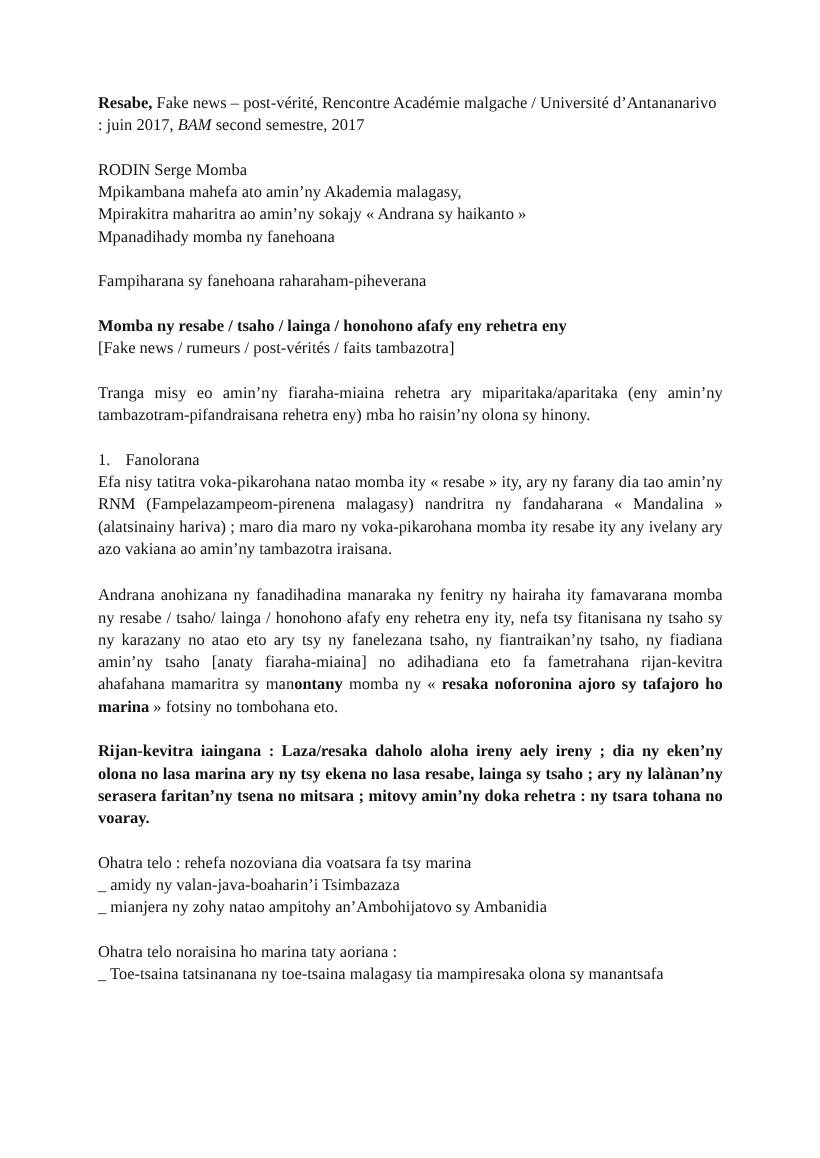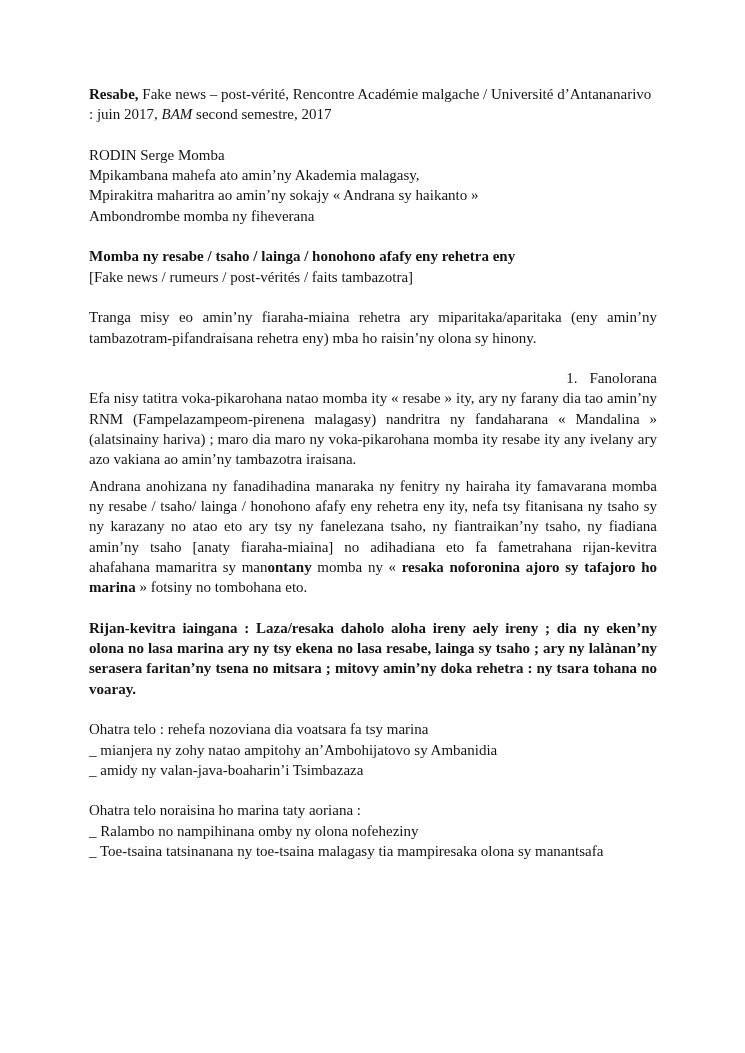--- a/index.html
+++ b/index.html
@@ -17,21 +17,21 @@
     font-family: "Liberation Serif", "DejaVu Serif", serif;
     font-size: 15px;
     line-height: 20.3px;
     padding: 84px 88px 0 89px;
     overflow: hidden;
   }
   .block { margin: 0 0 20.3px 0; }
   .justify { text-align: justify; font-family: Liberation Serif, serif; }
   b, .b { font-weight: bold; }
   i { font-style: italic; }
-  .list-item { margin: 14px 0 0 24px; text-align: right; }
+  .list-item { margin: 14px 0 0 24px; }
   .list-num { display: inline-block; min-width: 13px; }
   .list-label { padding-left: 12px; }
   .no-gap { margin: 0; }
   .page-number {
     position: absolute;
     top: 963px;
     right: 90px;
     font-size: 15px;
   }
 </style>
@@ -39,46 +39,46 @@
 <body>
 
 <div class="page">
 
   <p class="block"><b>Resabe,</b><span> Fake news – post-vérité, Rencontre Académie malgache / Université d’Antananarivo : juin 2017, </span><i>BAM</i><span> second semestre, 2017</span></p>
 
   <div class="block">
     <div>RODIN Serge Momba</div>
     <div>Mpikambana mahefa ato amin’ny Akademia malagasy,</div>
     <div>Mpirakitra maharitra ao amin’ny sokajy « Andrana sy haikanto »</div>
-    <div>Ambondrombe momba ny fiheverana</div>
+    <div>Mpanadihady momba ny fanehoana</div>
   </div>
 
+  <p class="block">Fampiharana sy fanehoana raharaham-piheverana</p>
 
   <div class="block">
     <div class="b">Momba ny resabe / tsaho / lainga / honohono afafy eny rehetra eny</div>
     <div>[Fake news / rumeurs / post-vérités / faits tambazotra]</div>
   </div>
 
   <p class="block justify">Tranga misy eo amin’ny fiaraha-miaina rehetra ary miparitaka/aparitaka (eny amin’ny tambazotram-pifandraisana rehetra eny) mba ho raisin’ny olona sy hinony.</p>
 
   <div class="list-item no-gap"><span class="list-num">1.</span><span class="list-label">Fanolorana</span></div>
 
-  <p class="block justify no-gap" style="margin-bottom:6px">Efa nisy tatitra voka-pikarohana natao momba ity « resabe » ity, ary ny farany dia tao amin’ny RNM (Fampelazampeom-pirenena malagasy) nandritra ny fandaharana  « Mandalina » (alatsinainy hariva) ; maro dia maro ny voka-pikarohana momba ity resabe ity any ivelany ary azo vakiana ao amin’ny tambazotra iraisana.</p>
+  <p class="block justify no-gap" style="margin-bottom:21px">Efa nisy tatitra voka-pikarohana natao momba ity « resabe » ity, ary ny farany dia tao amin’ny RNM (Fampelazampeom-pirenena malagasy) nandritra ny fandaharana  « Mandalina » (alatsinainy hariva) ; maro dia maro ny voka-pikarohana momba ity resabe ity any ivelany ary azo vakiana ao amin’ny tambazotra iraisana.</p>
 
   <p class="block justify"><span>Andrana anohizana ny fanadihadina manaraka ny fenitry ny hairaha ity famavarana momba ny resabe / tsaho/ lainga / honohono afafy eny rehetra eny ity, nefa tsy fitanisana ny tsaho sy ny karazany no atao eto ary tsy ny fanelezana tsaho, ny fiantraikan’ny tsaho, ny fiadiana amin’ny tsaho [anaty fiaraha-miaina] no adihadiana eto fa fametrahana rijan-kevitra ahafahana mamaritra sy man</span><b>ontany</b><span> momba ny « </span><b>resaka noforonina ajoro sy tafajoro ho marina</b><span> » fotsiny no tombohana eto.</span></p>
 
   <p class="block justify b">Rijan-kevitra iaingana : Laza/resaka daholo aloha ireny aely ireny ; dia ny eken’ny olona no lasa marina ary ny tsy ekena no lasa resabe, lainga sy tsaho ; ary ny lalànan’ny serasera faritan’ny tsena no mitsara ; mitovy amin’ny doka rehetra : ny tsara tohana no voaray.</p>
 
   <div class="block">
     <div>Ohatra telo : rehefa nozoviana dia voatsara fa tsy marina</div>
+    <div>_ amidy ny valan-java-boaharin’i Tsimbazaza</div>
     <div>_ mianjera ny zohy natao ampitohy an’Ambohijatovo sy Ambanidia</div>
-    <div>_ amidy ny valan-java-boaharin’i Tsimbazaza</div>
   </div>
 
   <div class="block">
     <div>Ohatra telo noraisina ho marina taty aoriana :</div>
-    <div>_ Ralambo no nampihinana omby ny olona nofeheziny</div>
     <div>_ Toe-tsaina tatsinanana ny toe-tsaina malagasy tia mampiresaka olona sy manantsafa</div>
   </div>
 
   <div class="page-number">51</div>
 
 </div>
 
 </body></html>

